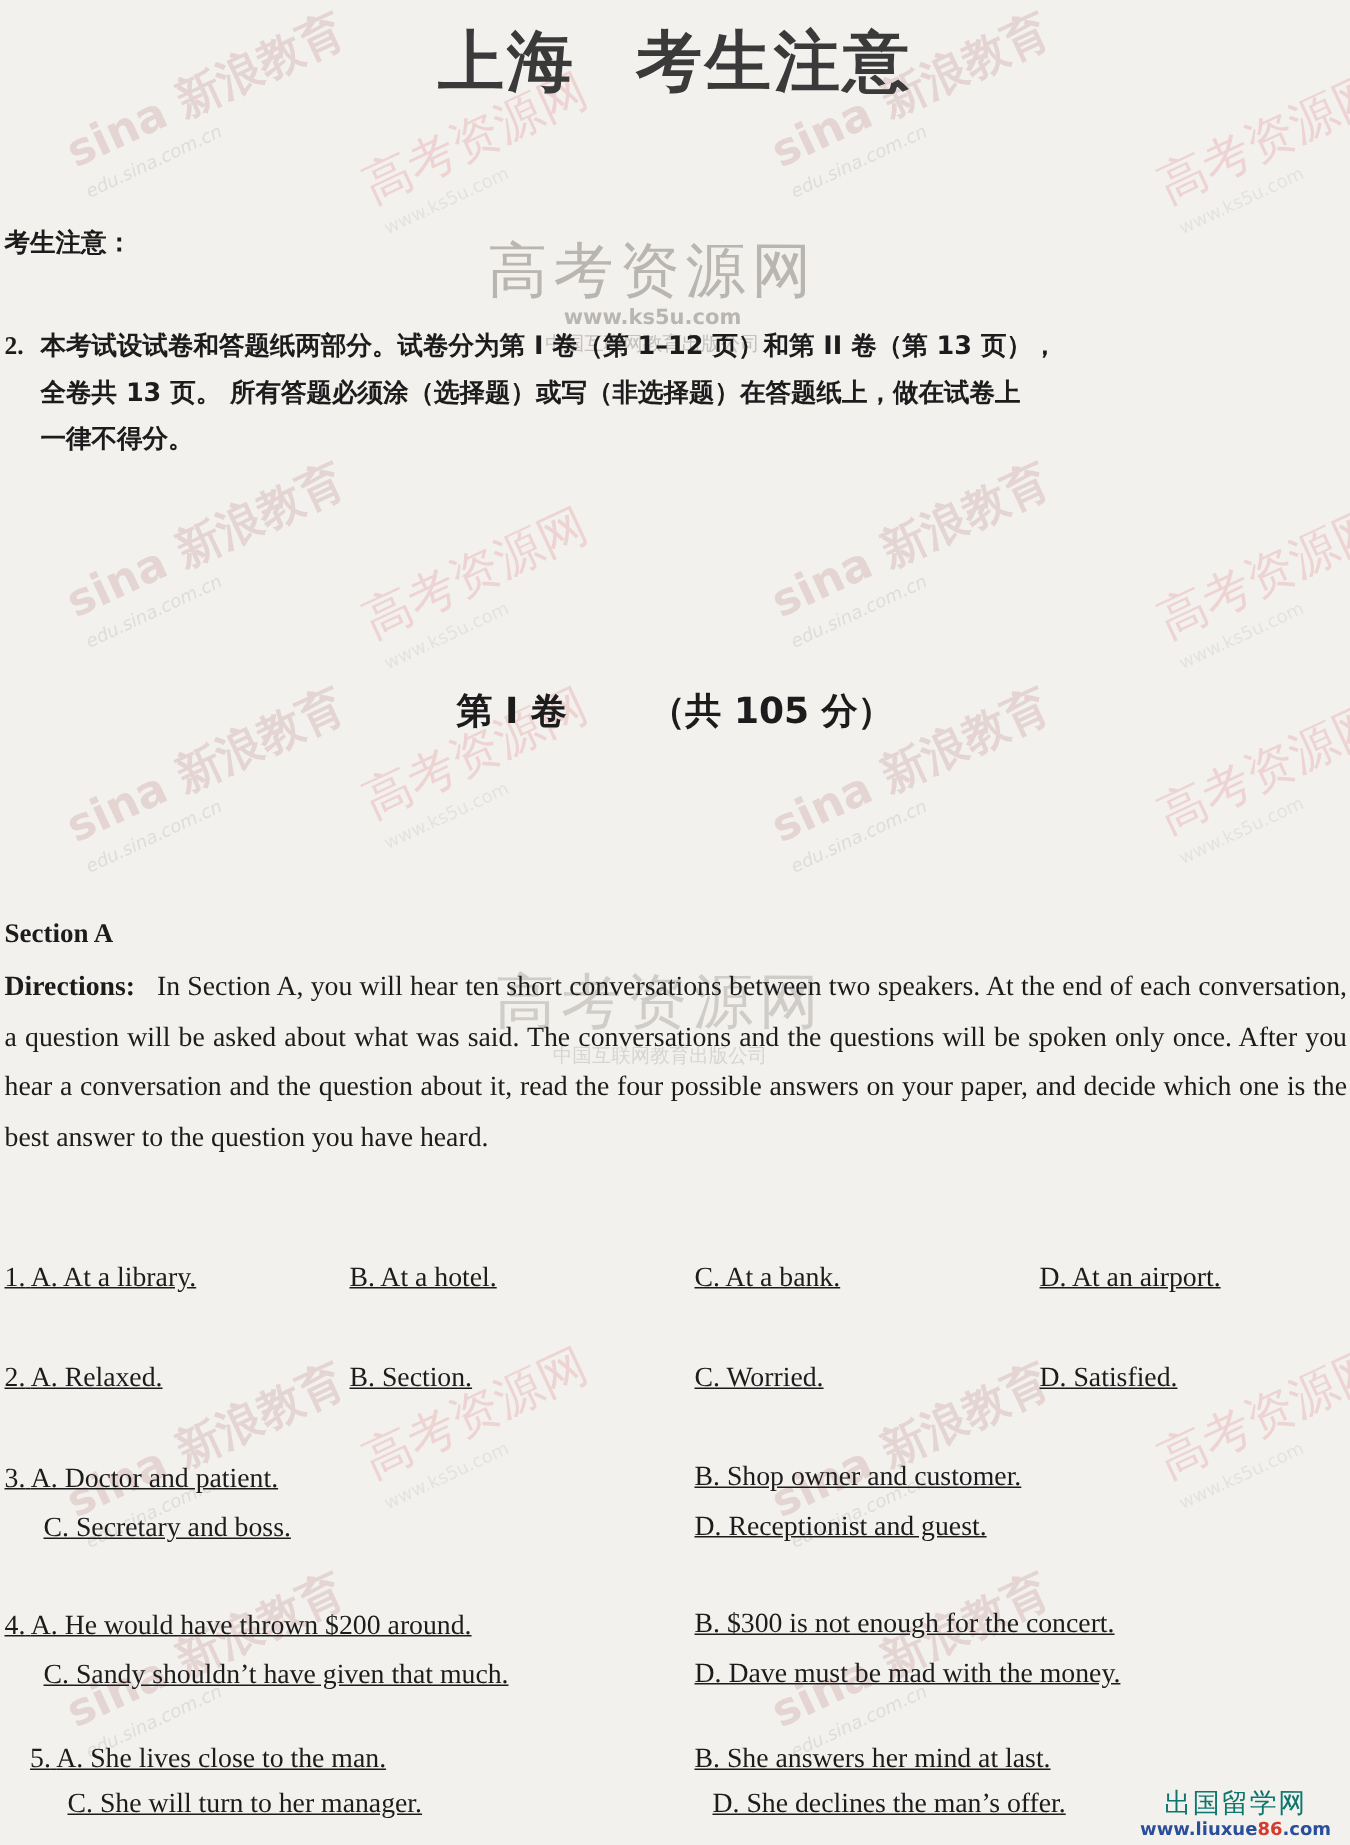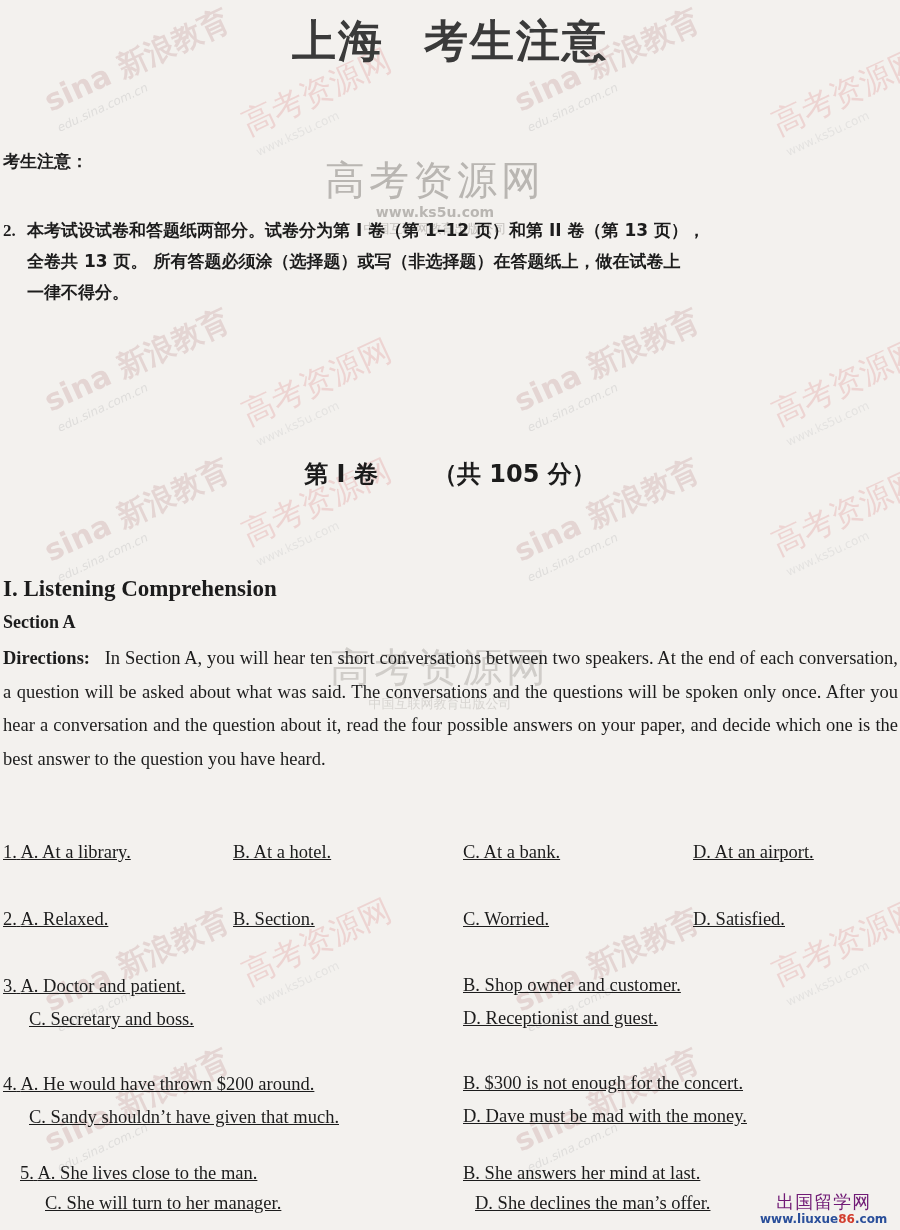--- a/index.html
+++ b/index.html
@@ -33,21 +33,21 @@
   .vol { position: absolute; left: 0; width: 900px; top: 458px; text-align: center; font-weight: bold; font-size: 24px; font-family: "DejaVu Sans", sans-serif; }
   .vol span + span { margin-left: 55px; margin-top: 16px; }
 
   .sec-title { position: absolute; left: 3px; top: 576px; font-weight: bold; font-size: 23px; }
   .sec-sub { position: absolute; left: 3px; top: 612px; font-weight: bold; font-size: 18px; }
   .directions { position: absolute; left: 3px; top: 642px; width: 895px; font-size: 18.5px; line-height: 33.5px; text-align: justify; }
   .directions b { font-weight: bold; }
 
   .q { position: absolute; font-size: 18.5px; white-space: nowrap; text-decoration: underline; }
   .logo { position: absolute; left: 760px; top: 1190px; text-align: center; }
-  .logo .cn { font-family: "DejaVu Sans", sans-serif; font-size: 18px; color: #701a75; letter-spacing: 1px; }
+  .logo .cn { font-family: "DejaVu Sans", sans-serif; font-size: 18px; color: #0f766e; letter-spacing: 1px; }
   .logo .url { font-family: "DejaVu Sans", sans-serif; font-size: 12px; font-weight: bold; color: #2a4f9a; margin-top: -2px; }
   .logo .url em { color: #d23c2c; font-style: normal; }
 </style>
 </head>
 <body>
 
 <div class="page">
 
   <div class="wm wm-sina" style="left:40px;top:40px"><span>sina 新浪教育</span><small>edu.sina.com.cn</small></div>
   <div class="wm wm-sina" style="left:510px;top:40px"><span>sina 新浪教育</span><small>edu.sina.com.cn</small></div>
@@ -86,21 +86,20 @@
   <div class="notice" style="top:215px">
     <div><span class="num">2.</span><span>本考试设试卷和答题纸两部分。试卷分为第 I 卷（第 1–12 页）和第 II 卷（第 13 页），</span></div>
     <div class="indent">全卷共 13 页。 所有答题必须涂（选择题）或写（非选择题）在答题纸上，做在试卷上</div>
     <div class="indent">一律不得分。</div>
   </div>
 
   <div class="vol">
     <span>第 I 卷</span><span>（共 105 分）</span>
   </div>
 
-  <div class="sec-title">I. Listening Comprehension</div>
   <div class="sec-sub">Section A</div>
   <div class="directions">
     <b>Directions:</b>&nbsp;&nbsp;&nbsp;<span>In Section A, you will hear ten short conversations between two speakers. At the end of each conversation, a question will be asked about what was said. The conversations and the questions will be spoken only once. After you hear a conversation and the question about it, read the four possible answers on your paper, and decide which one is the best answer to the question you have heard.</span>
   </div>
 
   <div class="q" style="left:3px;top:842px"><span>1.</span> <span>A. At a library.</span></div>
   <div class="q" style="left:233px;top:842px">B. At a hotel.</div>
   <div class="q" style="left:463px;top:842px">C. At a bank.</div>
   <div class="q" style="left:693px;top:842px">D. At an airport.</div>
 

